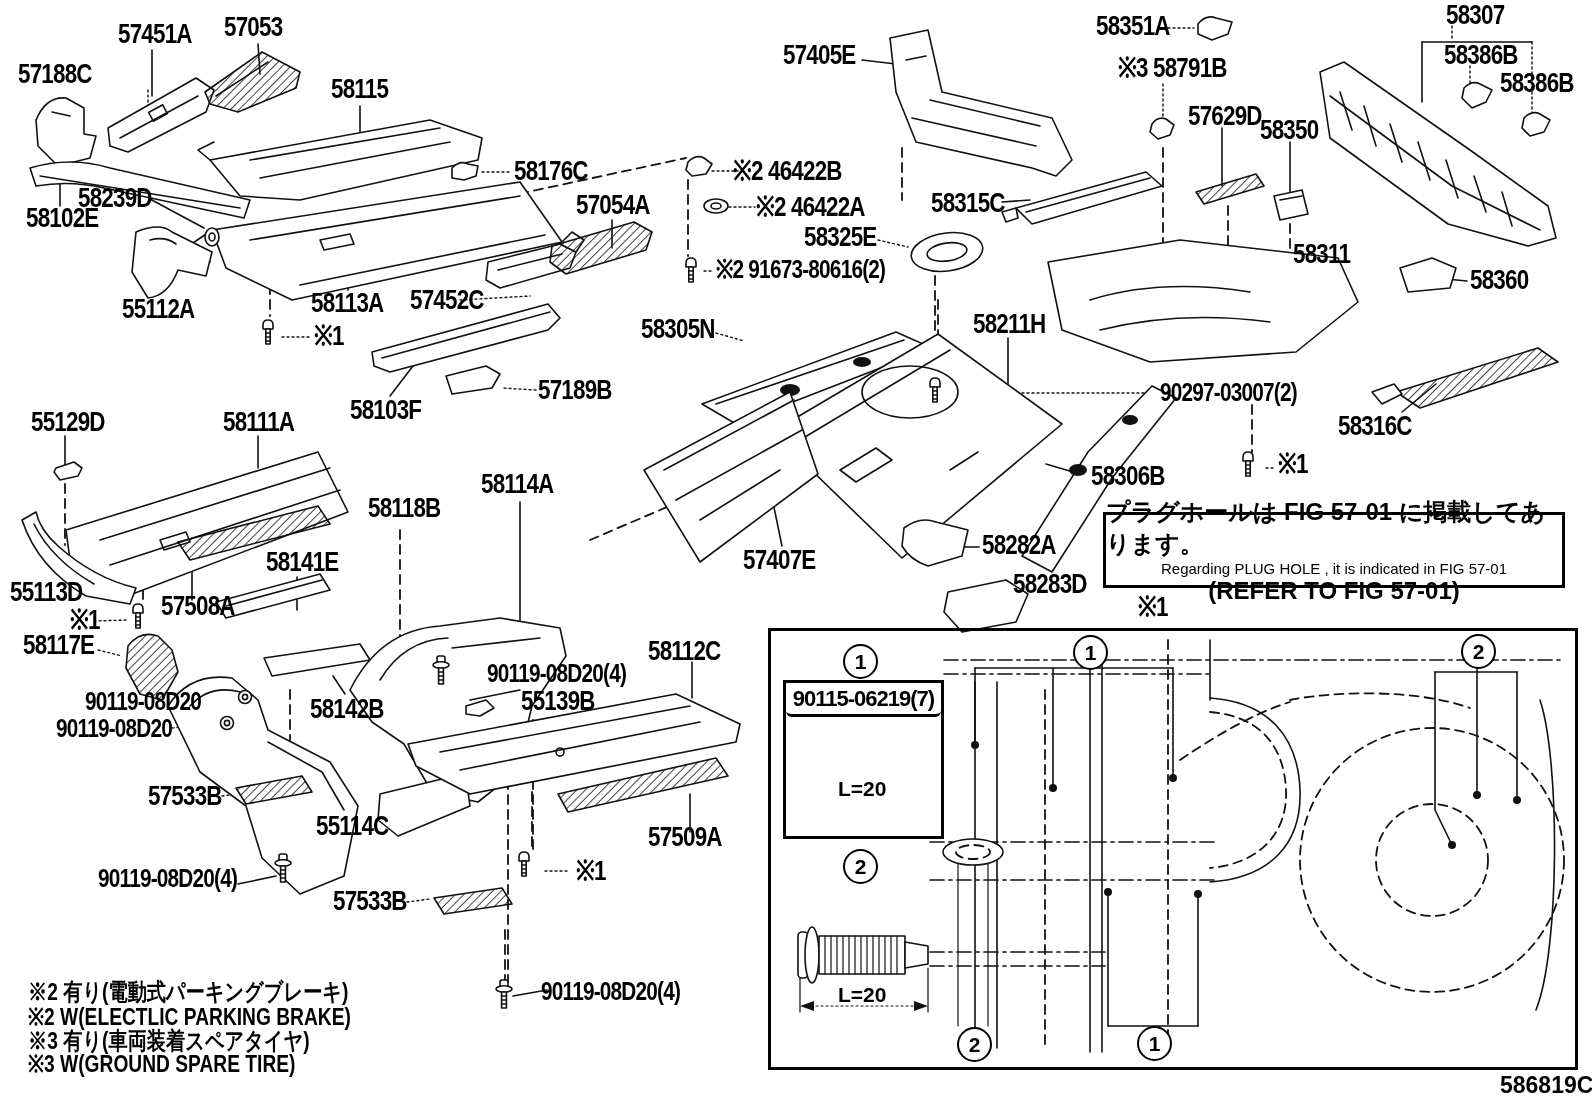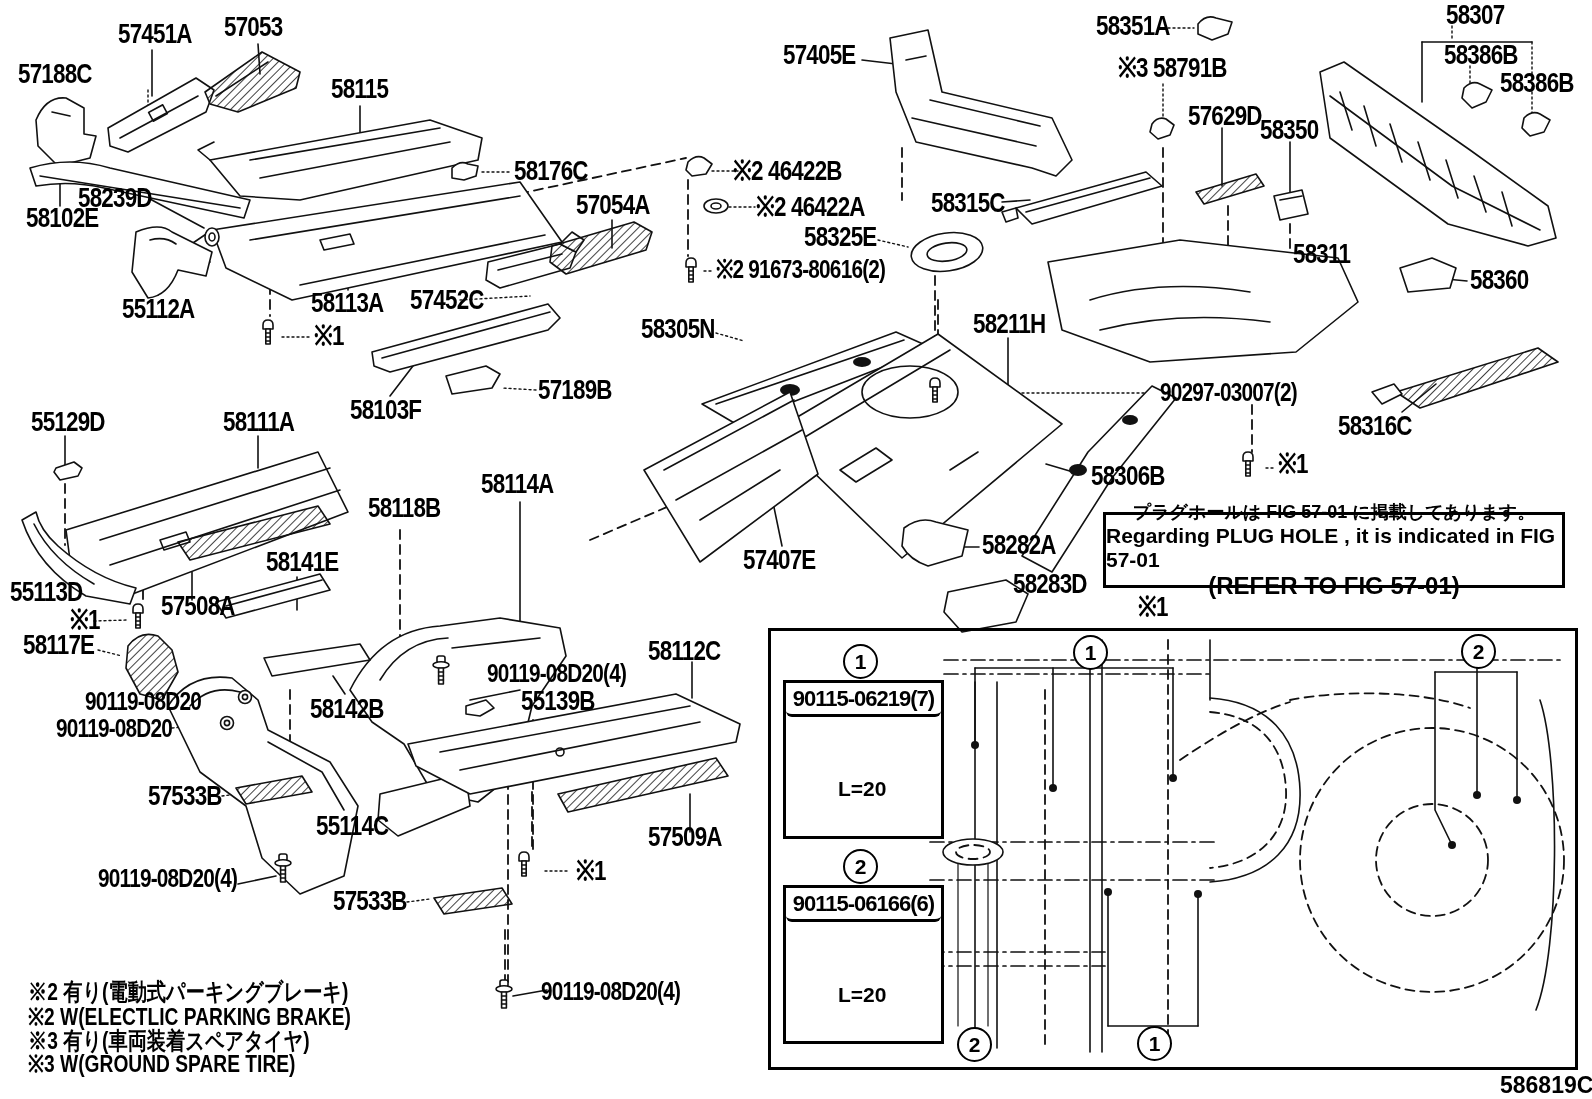--- a/index.html
+++ b/index.html
@@ -23,22 +23,22 @@
            display:flex;align-items:center;justify-content:center;background:#fff;
            font-weight:700;font-size:21px;z-index:3;}
   .inset-outer{position:absolute;left:768px;top:628px;width:804px;height:436px;
                border:3px solid #000;z-index:2;}
   .part-box{position:absolute;border:3px solid #000;background:#fff;z-index:3;}
   .part-box .band{height:31px;border-bottom:3px solid #000;display:flex;align-items:center;
                   justify-content:center;font-weight:700;font-size:22px;letter-spacing:-1px;border-radius:6px;}
   .dim-label{position:absolute;font-weight:700;font-size:21px;z-index:4;}
   .plug-box{position:absolute;left:1103px;top:512px;width:456px;height:70px;border:3px solid #000;
             display:flex;flex-direction:column;align-items:center;justify-content:center;z-index:2;background:#fff;}
-  .plug-box .l1{font-weight:700;font-size:18px;}
-  .plug-box .l2{font-weight:700;font-size:21px;}
+  .plug-box .l1{font-weight:700;font-size:24px;}
+  .plug-box .l2{font-weight:400;font-size:15px;}
   .plug-box .l3{font-weight:700;font-size:24px;}
   .docnum{position:absolute;left:1500px;top:1072px;font-weight:700;font-size:23px;letter-spacing:0;}
 </style>
 </head>
 <body>
 
 <div id="stage">
 
   <svg id="art" width="1592" height="1099" viewBox="0 0 1592 1099">
     <defs>
@@ -443,23 +443,20 @@
         <path class="dk" d="M800,1006 l14,-5 v10 Z"></path>
           <path class="dk" d="M928,1006 l-14,-5 v10 Z"></path>
       </g>
     </g>
   </svg>
 
   <div class="inset-outer"></div>
   <div class="part-box" style="left:783px;top:680px;width:155px;height:153px;">
     <div class="band">90115-06219(7)</div>
   </div>
-  <div class="part-box" style="left:783px;top:885px;width:155px;height:153px;">
-    <div class="band">90115-06166(6)</div>
-  </div>
   <div class="dim-label" style="left:838px;top:777px;">L=20</div>
   <div class="dim-label" style="left:838px;top:983px;">L=20</div>
 
   <div class="callout" style="left:843px;top:644px;">1</div>
   <div class="callout" style="left:843px;top:849px;">2</div>
   <div class="callout" style="left:1073px;top:635px;">1</div>
   <div class="callout" style="left:1461px;top:634px;">2</div>
   <div class="callout" style="left:957px;top:1027px;">2</div>
   <div class="callout" style="left:1137px;top:1026px;">1</div>
 

